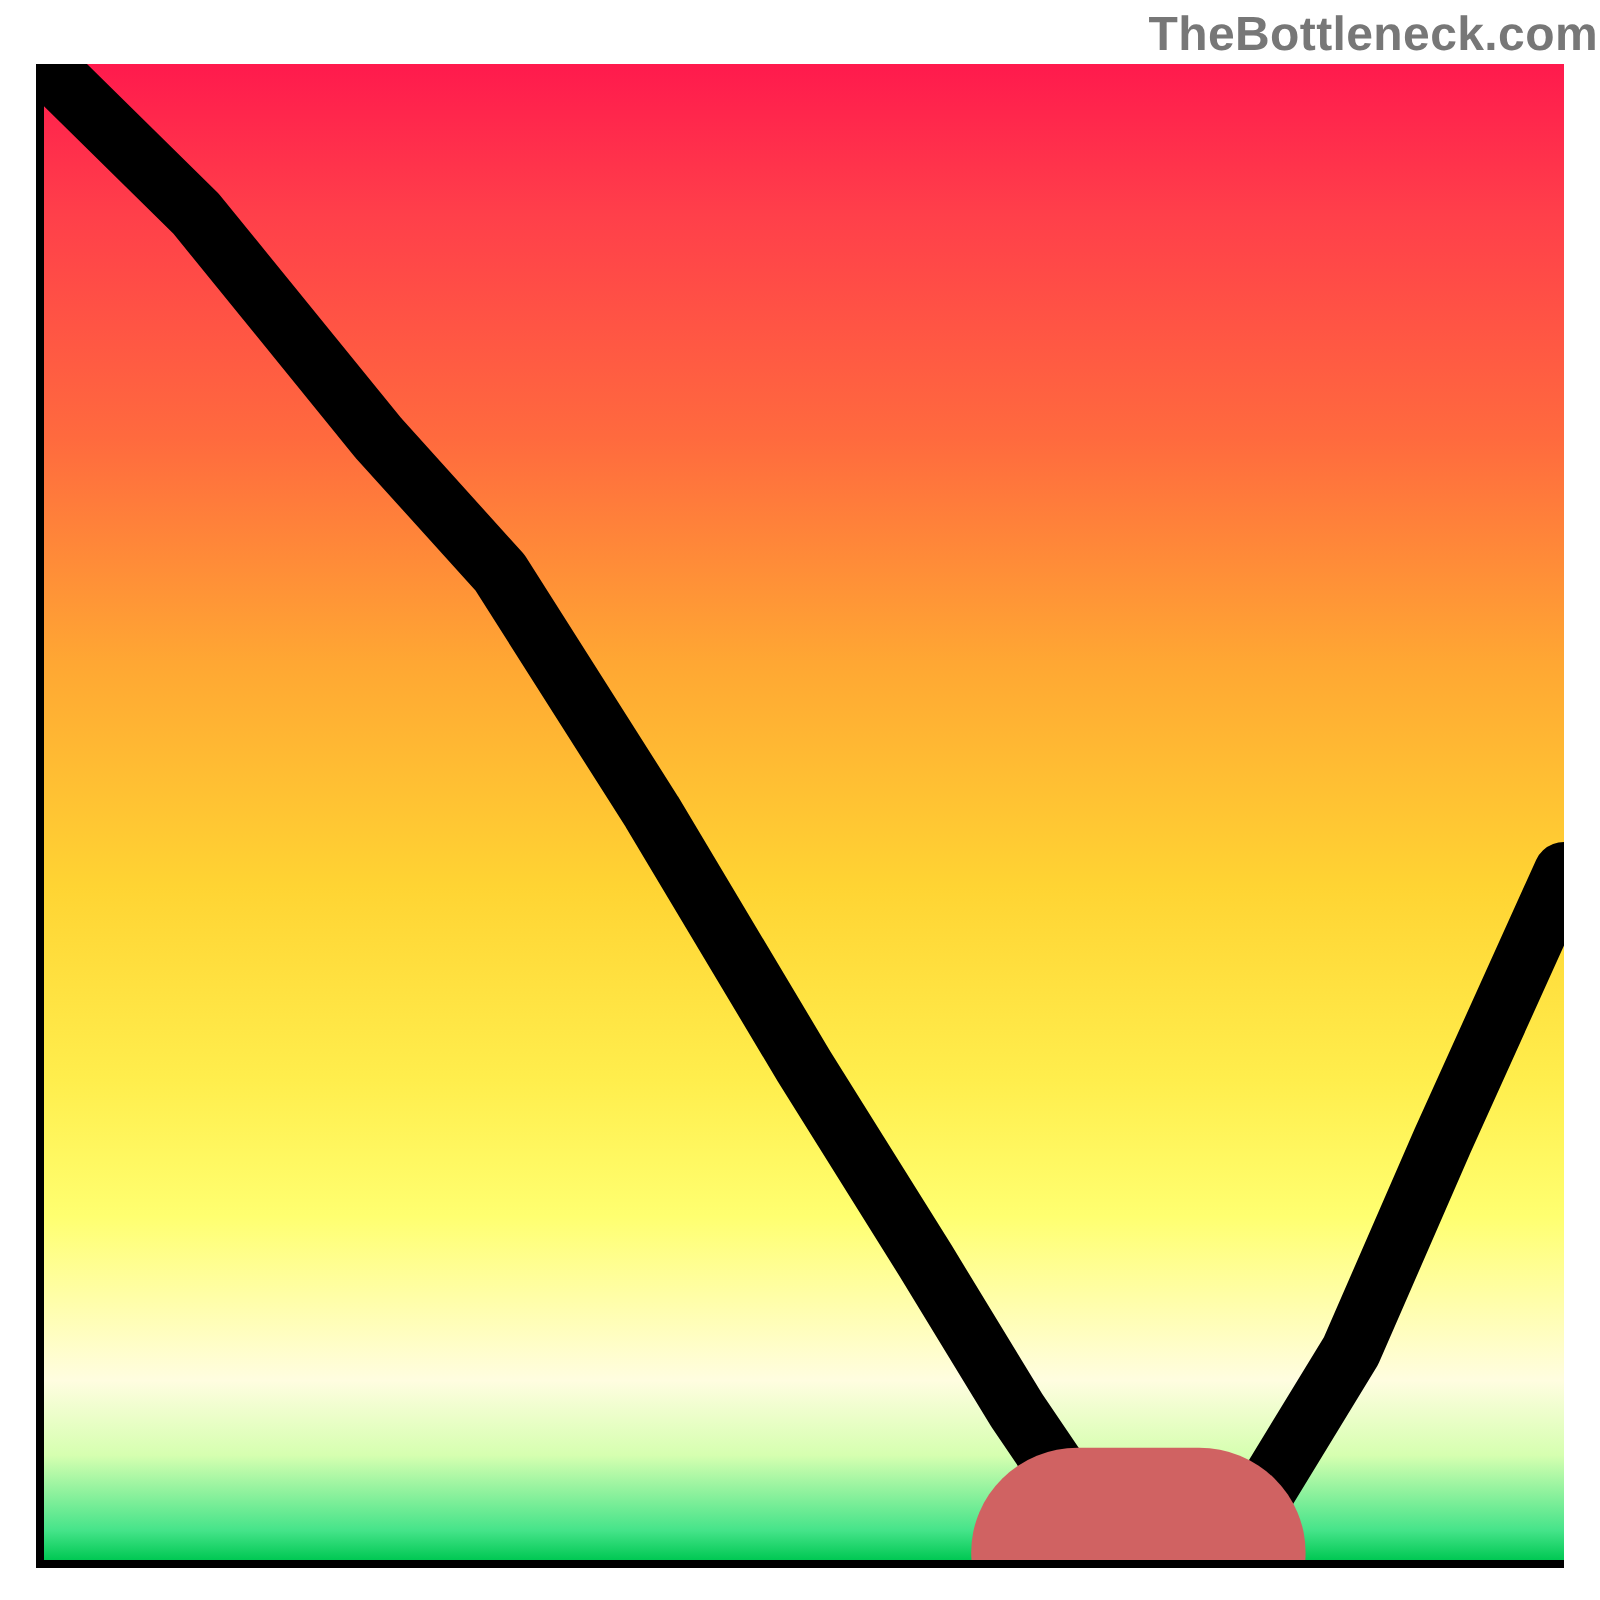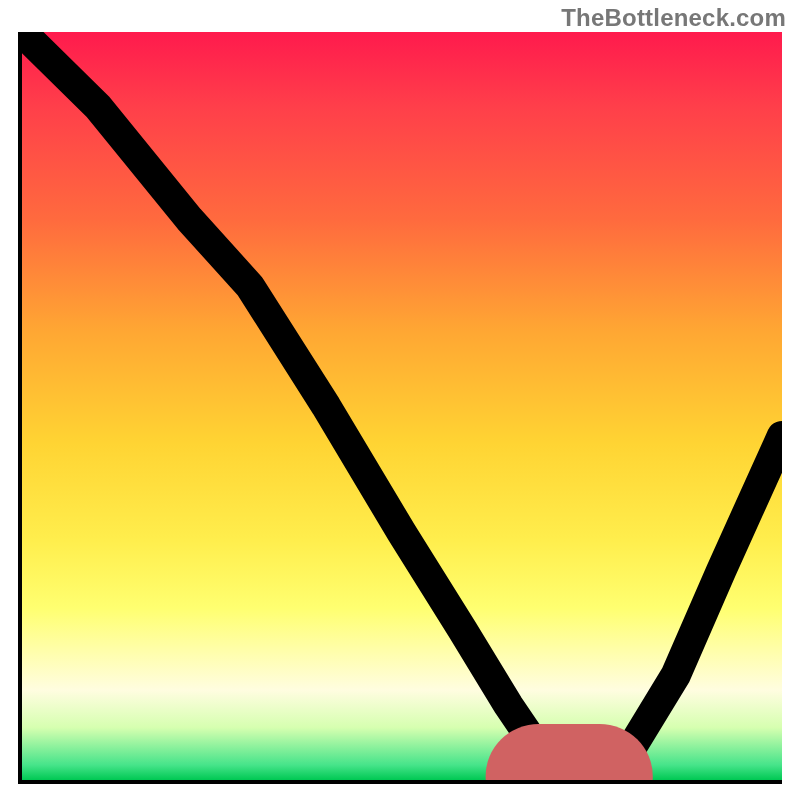--- a/index.html
+++ b/index.html
@@ -12,21 +12,21 @@
     overflow: hidden;
   }
   #stage {
     position: relative;
     width: 800px;
     height: 800px;
   }
   #watermark {
     position: absolute;
     top: 4px;
-    right: 14px;
+    right: 1px;
     font-size: 24px;
     font-weight: 600;
     color: #777;
     letter-spacing: 0.2px;
     z-index: 50;
     user-select: none;
   }
   #plot {
     position: absolute;
     left: 18px;

